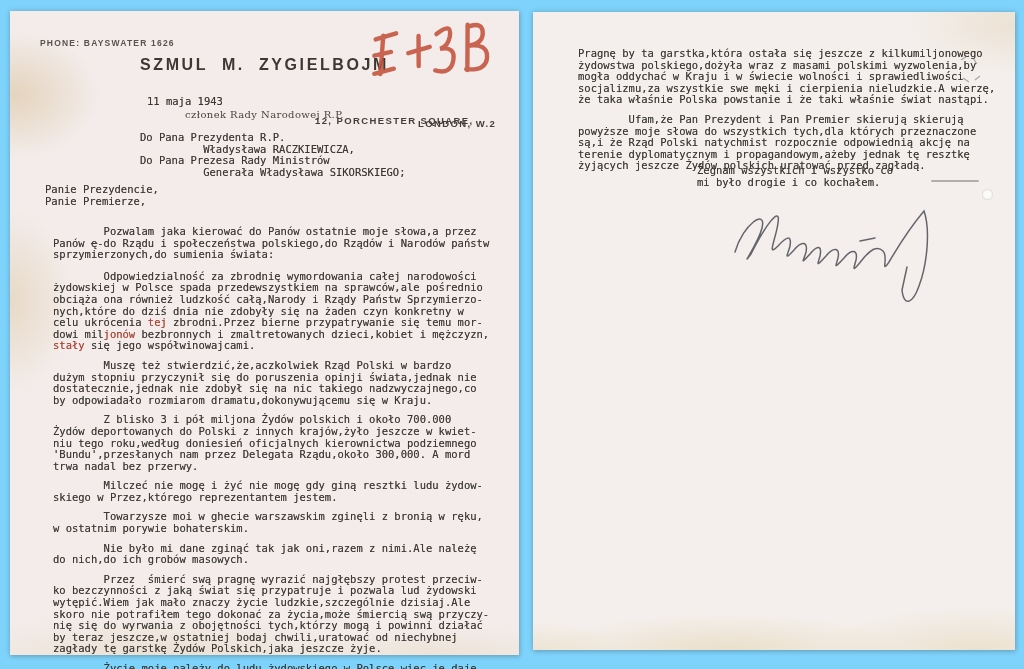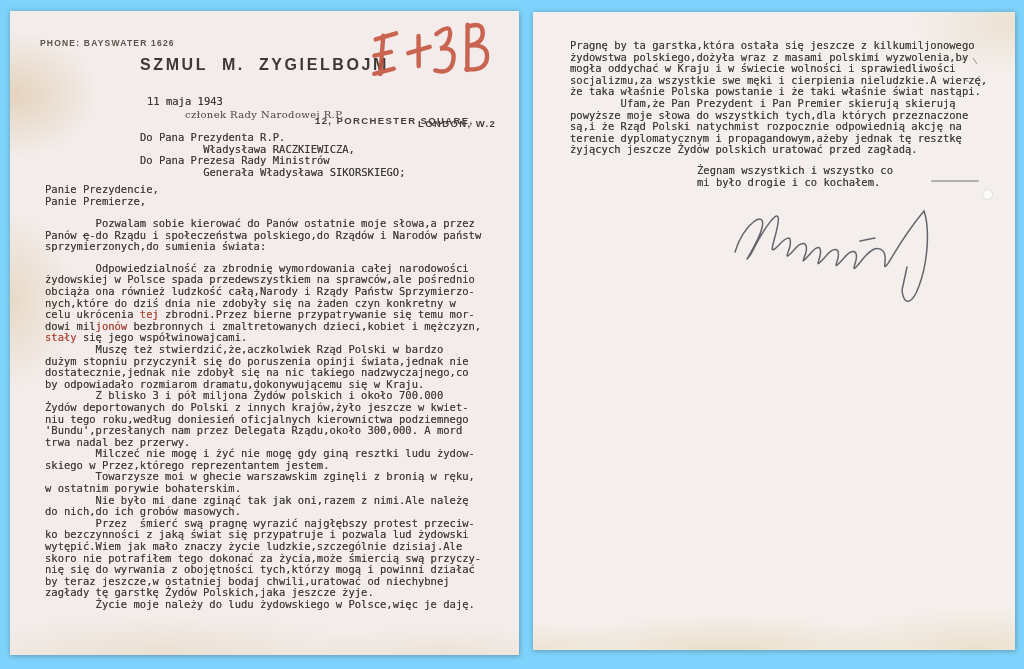--- a/index.html
+++ b/index.html
@@ -16,21 +16,21 @@
   .page2{left:533px;top:12px;width:482px;height:638px;
     background:
       radial-gradient(150px 70px at 100% 2%, rgba(212,186,138,.25), transparent 70%),
       radial-gradient(260px 50px at 40% 100%, rgba(218,194,140,.35), transparent 72%),
       radial-gradient(220px 60px at 92% 100%, rgba(218,194,140,.30), transparent 72%),
       radial-gradient(120px 40px at 0% 100%, rgba(218,194,140,.25), transparent 72%),
       #f4efec;}
   .abs{position:absolute;}
   .tw{font-family:"DejaVu Sans Mono",monospace;font-size:10.5px;line-height:11.6px;
       color:#3b3833;white-space:pre-wrap;text-shadow:0 0 .4px rgba(45,42,38,.55);}
-  .para{white-space:pre-wrap;margin:0;}
+  .para{white-space:pre-wrap;margin:8px;}
   .para.gap{margin-bottom:10px;}
   .red{color:#bb4330;}
   .strike{text-decoration:line-through;}
   .lh-phone{font-family:"Liberation Sans",sans-serif;font-size:8.5px;letter-spacing:1.2px;
       color:#5a534c;font-weight:600;}
   .lh-name{font-family:"Liberation Sans",sans-serif;font-size:16px;letter-spacing:2.6px;
       word-spacing:7px;color:#3c3833;font-weight:600;text-align:center;width:100%;}
   .lh-role{font-family:"DejaVu Serif",serif;font-size:10px;color:#4a443e;
       text-align:center;width:100%;letter-spacing:.4px;}
   .lh-addr{font-family:"Liberation Sans",sans-serif;font-size:9.5px;letter-spacing:1.4px;
@@ -70,21 +70,21 @@
     <div class="abs lh-addr" style="left:408px;top:107px;">LONDON, W.2</div>
 
     <div class="abs tw" style="left:130px;top:121px;">Do Pana Prezydenta R.P.
           Władysława RACZKIEWICZA,
 Do Pana Prezesa Rady Ministrów
           Generała Władysława SIKORSKIEGO;</div>
 
     <div class="abs tw" style="left:35px;top:173px;">Panie Prezydencie,
 Panie Premierze,</div>
 
-    <div class="abs tw" style="left:35px;top:207px;width:470px;"><div class="para gap"><span>        Pozwalam sobie kierować do Panów ostatnie moje słowa,a przez
+    <div class="abs tw" style="left:35px;top:207px;width:470px;"><div class="para gap"><span>        Pozwalam jaka kierować do Panów ostatnie moje słowa,a przez
 Panów </span><span class="strike">ę</span><span>-do Rządu i społeczeństwa polskiego,do Rządów i Narodów państw
 sprzymierzonych,do sumienia świata:</span></div><div class="para"><span>        Odpowiedzialność za zbrodnię wymordowania całej narodowości
 żydowskiej w Polsce spada przedewszystkiem na sprawców,ale pośrednio
 obciąża ona również ludzkość całą,Narody i Rządy Państw Sprzymierzo-
 nych,które do dziś dnia nie zdobyły się na żaden czyn konkretny w
 celu ukrócenia </span><span class="red">tej</span><span> zbrodni.Przez bierne przypatrywanie się temu mor-
 dowi mil</span><span class="red">jonów</span><span> bezbronnych i zmaltretowanych dzieci,kobiet i mężczyzn,
 </span><span class="red">stały</span><span> się jego współwinowajcami.</span></div><div class="para"><span>        Muszę też stwierdzić,że,aczkolwiek Rząd Polski w bardzo
 dużym stopniu przyczynił się do poruszenia opinji świata,jednak nie
 dostatecznie,jednak nie zdobył się na nic takiego nadzwyczajnego,co

